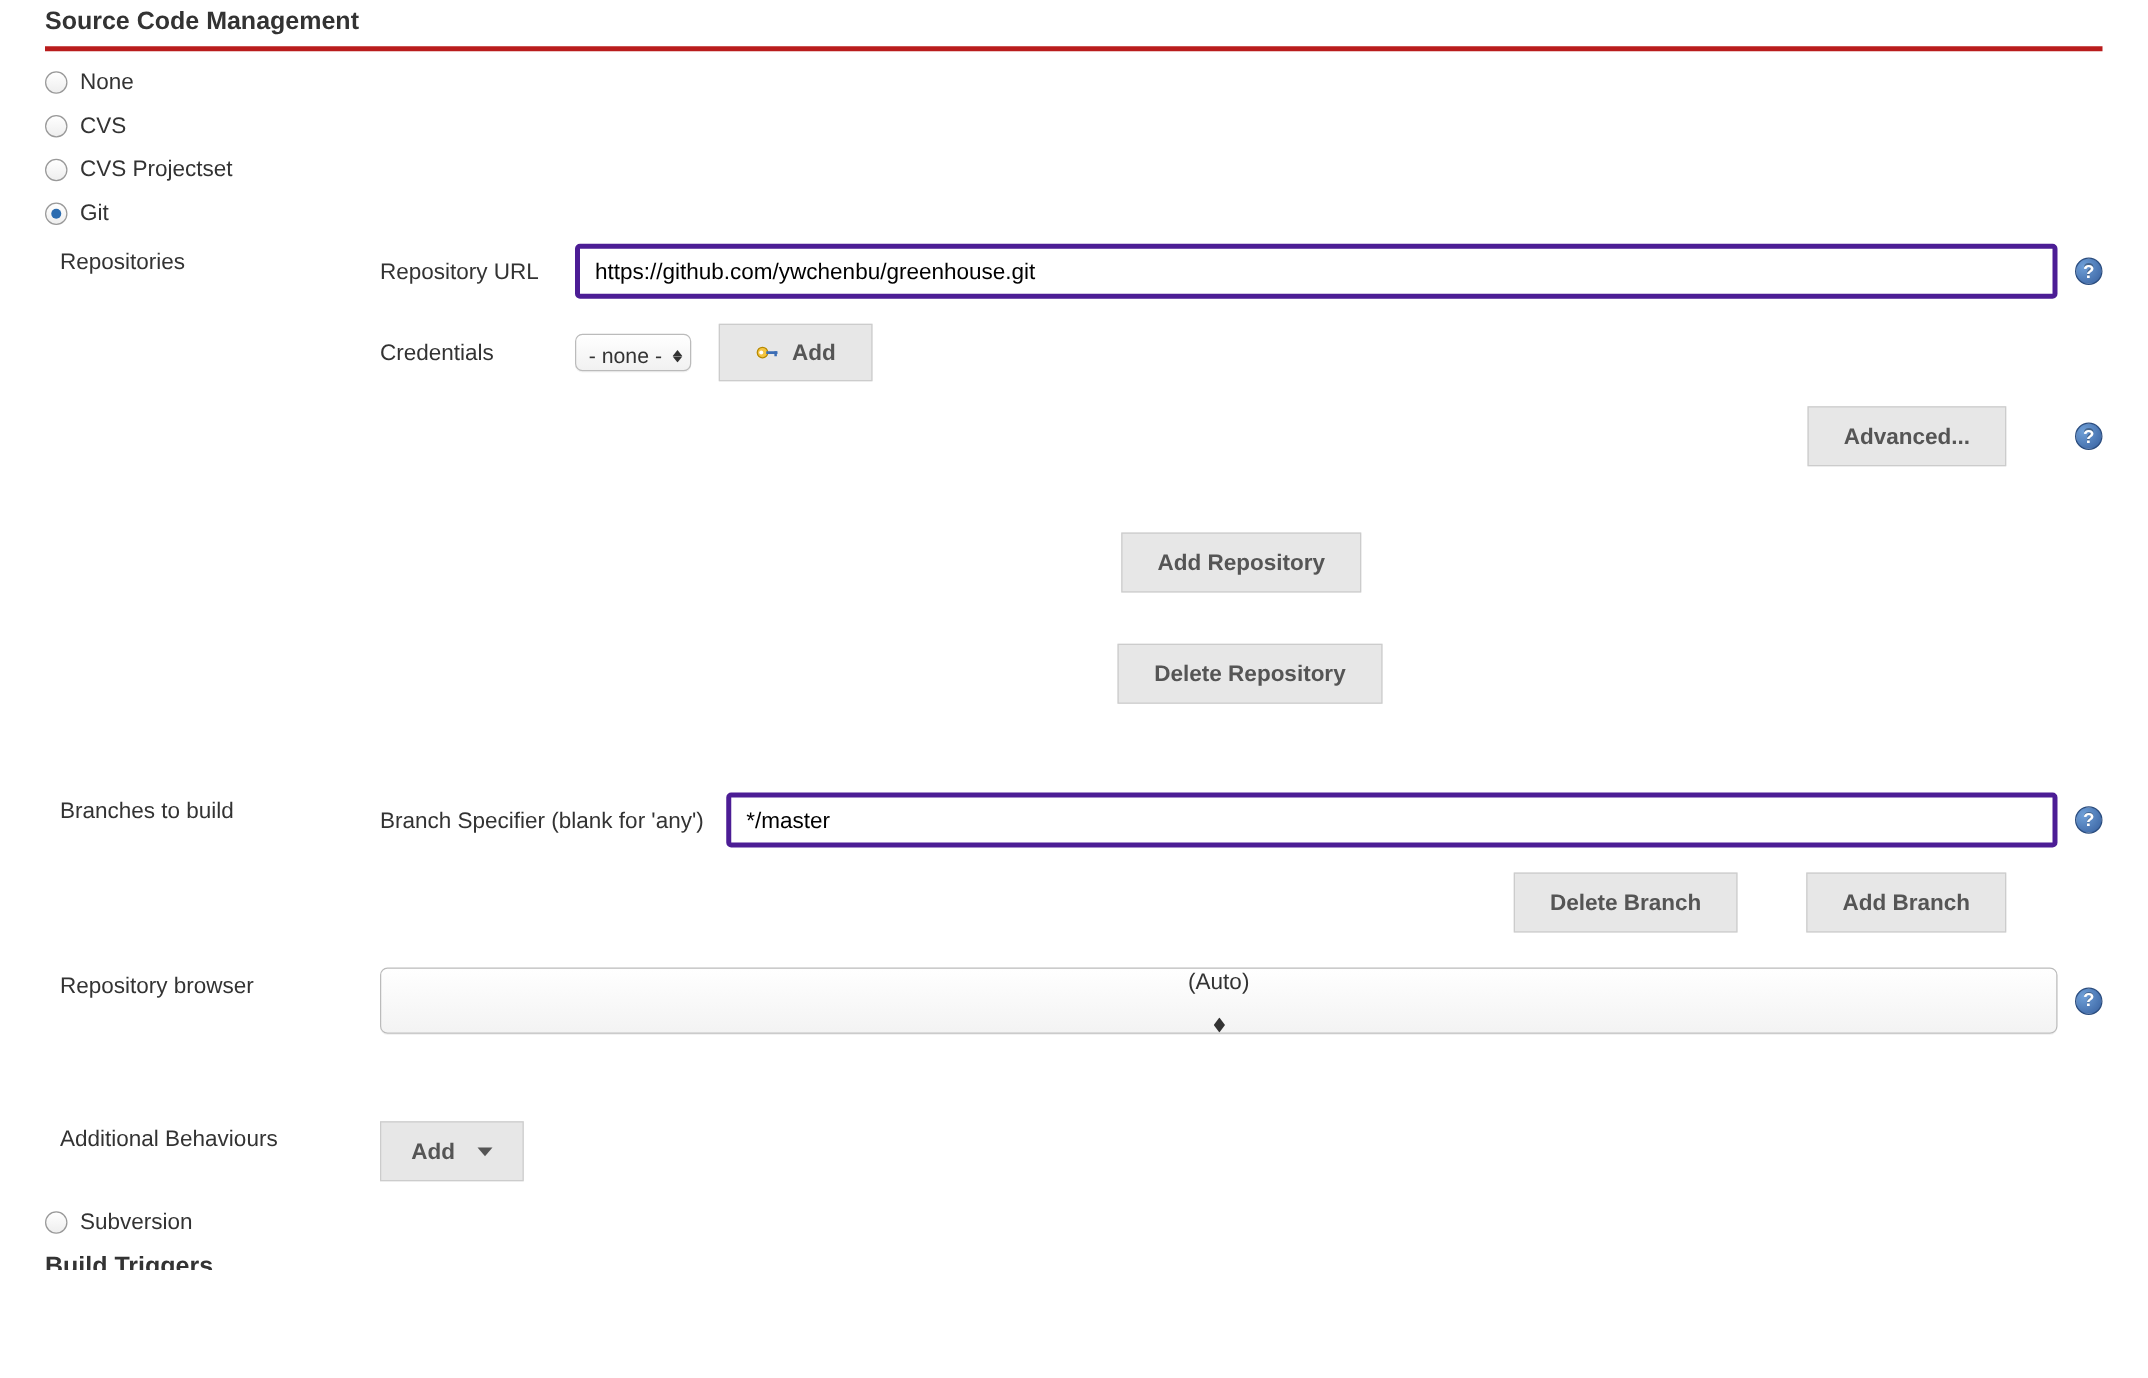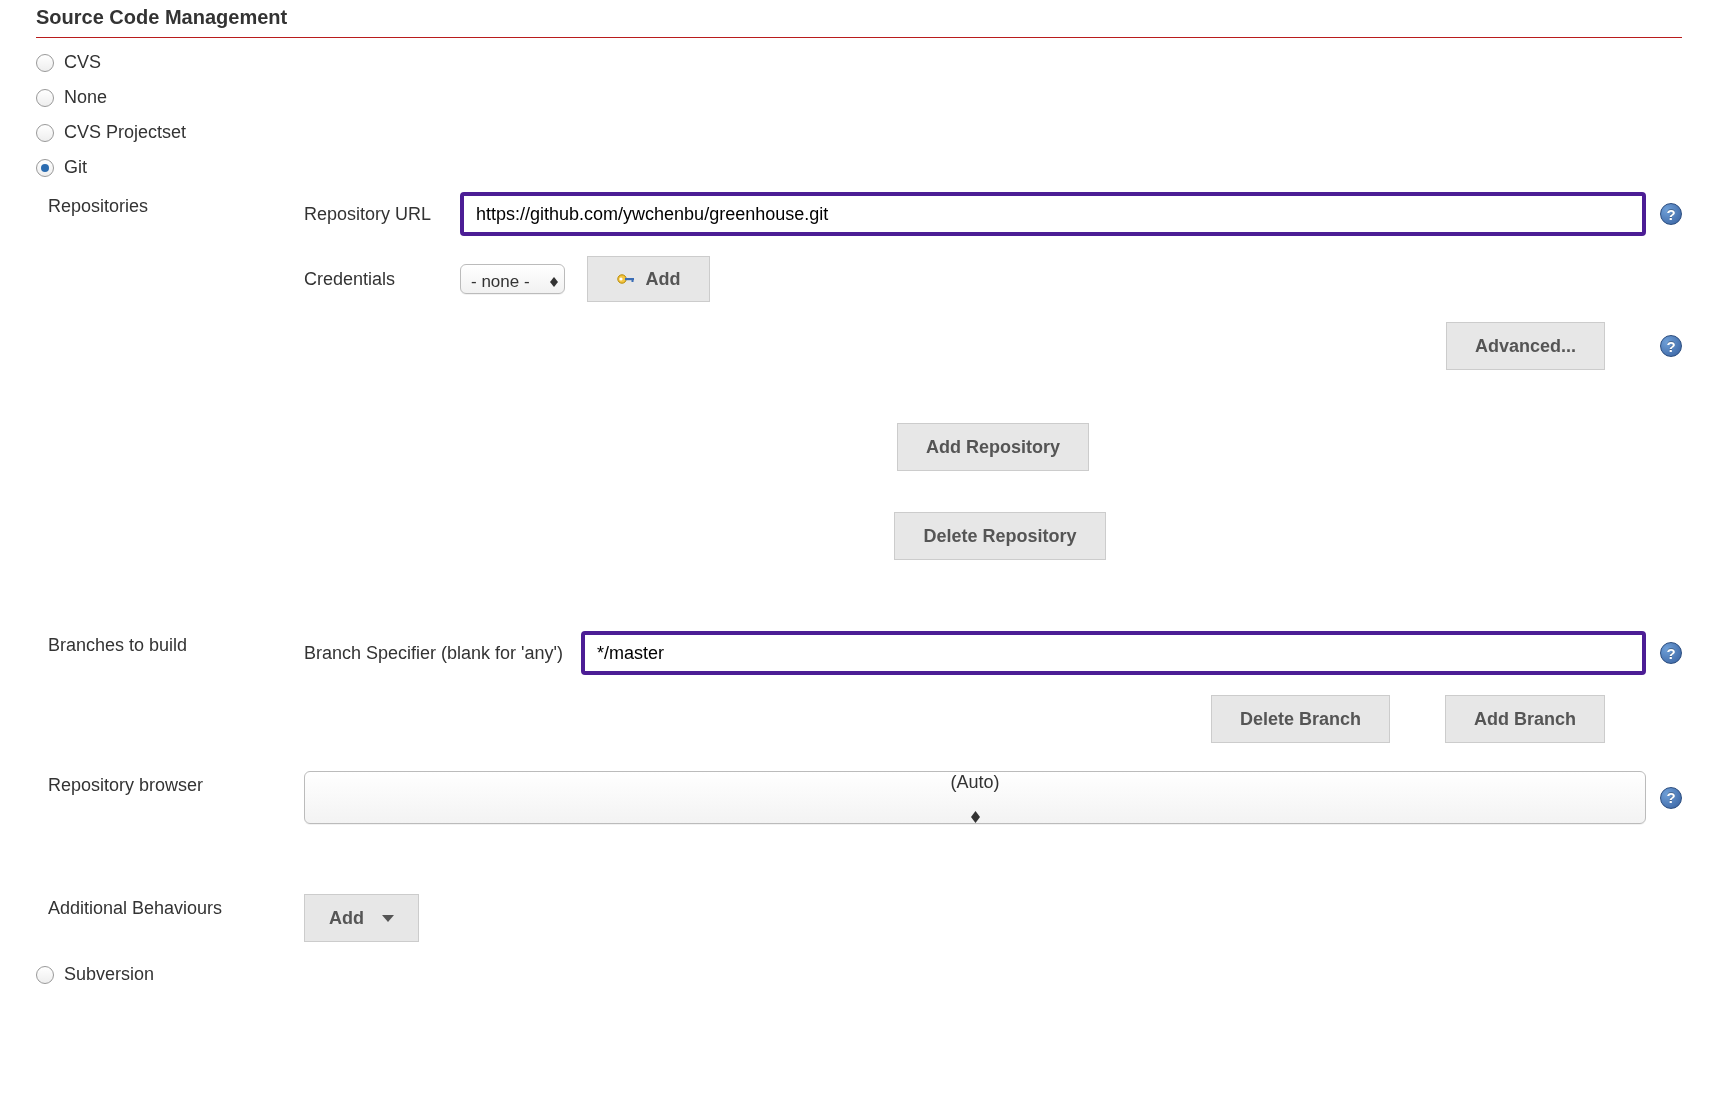--- a/index.html
+++ b/index.html
@@ -12,21 +12,21 @@
     background: #fff;
   }
   .page {
     padding: 0 36px 0 36px;
   }
   .section-header {
     font-weight: bold;
     font-size: 20px;
     color: #333;
     padding: 6px 0 8px 0;
-    border-bottom: 1px solid #b91c1c;
+    border-bottom: 4px solid #b91c1c;
     margin-bottom: 14px;
   }
   .radio-row {
     display: flex;
     align-items: center;
     margin-bottom: 14px;
   }
   .radio {
     width: 18px;
     height: 18px;
@@ -105,21 +105,20 @@
     align-items: center;
     height: 30px;
     border: 1px solid #bbb;
     border-radius: 6px;
     background: linear-gradient(#fff,#f1f1f1);
     padding: 6px 6px 0 10px;
     font-size: 17px;
     color: #333;
     cursor: default;
     box-shadow: 0 1px 0 rgba(0,0,0,.05);
-    gap: 12px;
   }
   .native-select .caret {
     margin-left: 8px;
     display: flex;
     flex-direction: column;
     align-items: center;
     line-height: 0;
   }
   .native-select .caret svg { display:block; }
   .btn {
@@ -201,25 +200,25 @@
 </style>
 </head>
 <body>
 
 <div class="page">
 
   <div class="section-header">Source Code Management</div>
 
   <div class="radio-row">
     <span class="radio"></span>
-    <span class="radio-label">CVS</span>
+    <span class="radio-label">None</span>
   </div>
   <div class="radio-row">
     <span class="radio"></span>
-    <span class="radio-label">None</span>
+    <span class="radio-label">CVS</span>
   </div>
   <div class="radio-row">
     <span class="radio"></span>
     <span class="radio-label">CVS Projectset</span>
   </div>
   <div class="radio-row">
     <span class="radio selected"></span>
     <span class="radio-label">Git</span>
   </div>
 
@@ -347,14 +346,15 @@
       </div>
     </div>
 
   </div>
 
   <div class="radio-row" style="margin-top:6px;">
     <span class="radio"></span>
     <span class="radio-label">Subversion</span>
   </div>
 
+  <div class="section-cutoff">Build Triggers</div>
 
 </div>
 
 </body></html>

